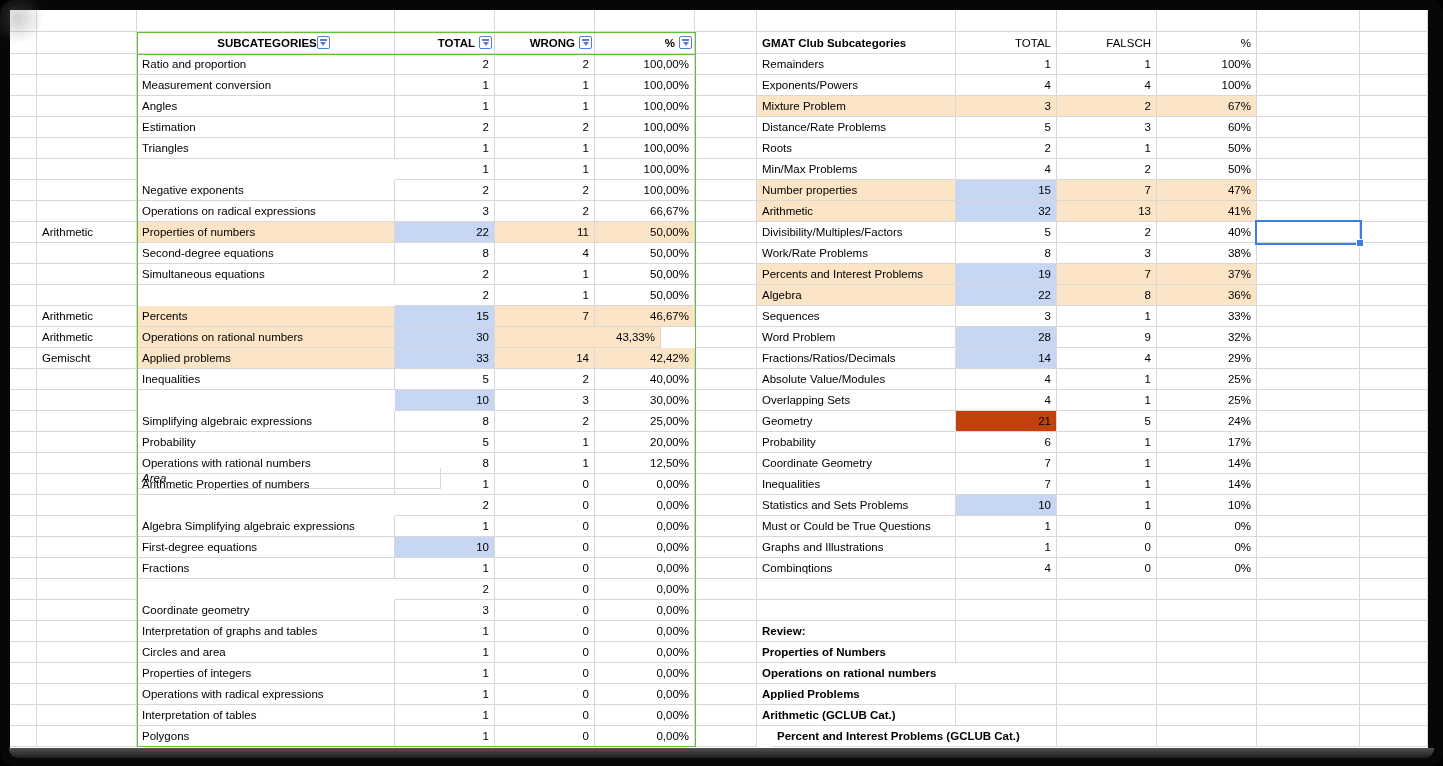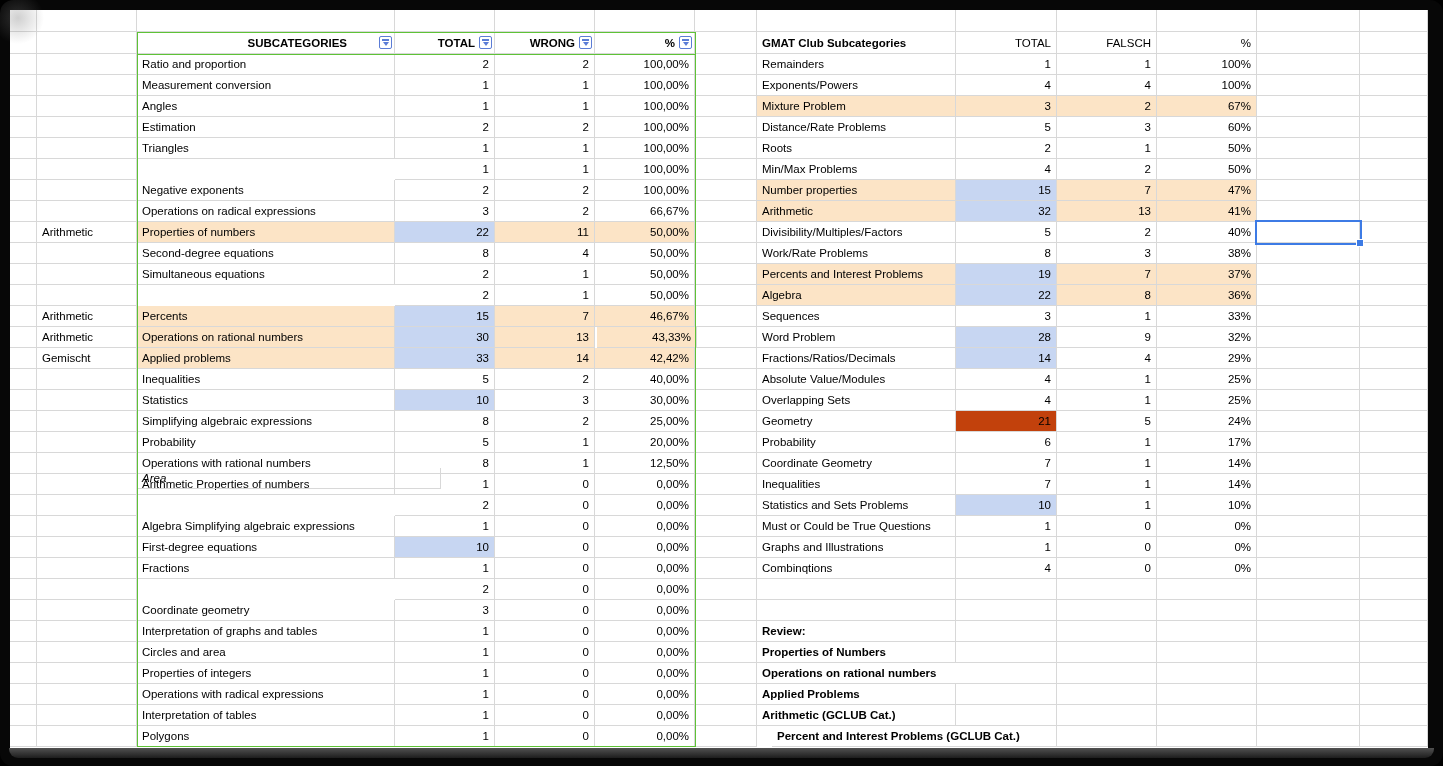--- a/index.html
+++ b/index.html
@@ -10,21 +10,21 @@
   .sheet{position:absolute;left:10px;top:10px;width:1418px;height:738px;background:#fff;overflow:hidden;}
   .bottom-bar{position:absolute;left:9px;top:748px;width:1425px;height:10px;
     background:linear-gradient(#515151,#1d1d1d);border-radius:0 0 9px 9px;}
   .cell{position:absolute;box-sizing:border-box;border-right:1px solid var(--grid,#d8d8d8);
     border-bottom:1px solid var(--grid,#d8d8d8);font-size:11.5px;color:#000;
     display:flex;align-items:center;overflow:hidden;white-space:nowrap;}
   .al{justify-content:flex-start;padding-left:5px;padding-right:2px;}
   .ar{justify-content:flex-end;padding-right:5px;padding-left:2px;}
   .b{font-weight:bold;}
   .hdr{font-weight:bold;}
-  .spread{justify-content:flex-end;padding-left:18px;padding-right:2px;gap:32px;}
+  .spread{justify-content:center;padding-left:18px;padding-right:2px;}
   .hnum{justify-content:flex-end;gap:4px;padding-right:2px;}
   .ovf{overflow:visible;z-index:2;background:#fff;}
   .nrb{border-right:none;}
   .filter-btn{width:13px;height:13px;box-sizing:border-box;border:1px solid var(--fblue,#5b7cd6);
     border-radius:2px;background:#fff;display:inline-flex;flex-direction:column;
     align-items:center;justify-content:center;gap:1px;flex:0 0 auto;}
   .filter-btn .bar{width:7px;height:2px;background:var(--fblue,#5b7cd6);}
   .filter-btn .tri{width:0;height:0;border-left:3px solid transparent;border-right:3px solid transparent;
     border-top:4px solid var(--fblue,#5b7cd6);}
   .tbl-outline{position:absolute;box-sizing:border-box;border:1px solid var(--green,#5ec236);
@@ -481,21 +481,21 @@
       </div>
       <div class="cell al" style="left: 127px; top: 317px; width: 258px; height: 21px; background: rgb(252, 228, 198);">
         <span>Operations on rational numbers</span>
       </div>
       <div class="cell ar" style="left: 385px; top: 317px; width: 100px; height: 21px; background: rgb(199, 214, 242);">
         <span>30</span>
       </div>
       <div class="cell ar" style="left: 485px; top: 317px; width: 100px; height: 21px; background: rgb(252, 228, 198);">
         <span>13</span>
       </div>
-      <div class="cell ar" style="left: 587px; top: 317px; width: 100px; height: 21px; background: rgb(252, 228, 198);">
+      <div class="cell ar" style="left: 551px; top: 317px; width: 100px; height: 21px; background: rgb(252, 228, 198);">
         <span>43,33%</span>
       </div>
       <div class="cell" style="left: 685px; top: 317px; width: 62px; height: 21px;"></div>
       <div class="cell al" style="left: 747px; top: 317px; width: 199px; height: 21px;">
         <span>Word Problem</span>
       </div>
       <div class="cell ar" style="left: 946px; top: 317px; width: 101px; height: 21px; background: rgb(199, 214, 242);">
         <span>28</span>
       </div>
       <div class="cell ar" style="left: 1047px; top: 317px; width: 100px; height: 21px;">
@@ -561,23 +561,20 @@
       <div class="cell ar" style="left: 1047px; top: 359px; width: 100px; height: 21px;">
         <span>1</span>
       </div>
       <div class="cell ar" style="left: 1147px; top: 359px; width: 100px; height: 21px;">
         <span>25%</span>
       </div>
       <div class="cell" style="left: 1247px; top: 359px; width: 103px; height: 21px;"></div>
       <div class="cell" style="left: 1350px; top: 359px; width: 68px; height: 21px;"></div>
       <div class="cell" style="left: 0px; top: 380px; width: 27px; height: 21px;"></div>
       <div class="cell" style="left: 27px; top: 380px; width: 100px; height: 21px;"></div>
-      <div class="cell al" style="left: 127px; top: 380px; width: 258px; height: 21px;">
-        <span>Statistics</span>
-      </div>
       <div class="cell ar" style="left: 385px; top: 380px; width: 100px; height: 21px; background: rgb(199, 214, 242);">
         <span>10</span>
       </div>
       <div class="cell ar" style="left: 485px; top: 380px; width: 100px; height: 21px;">
         <span>3</span>
       </div>
       <div class="cell ar" style="left: 585px; top: 380px; width: 100px; height: 21px;">
         <span>30,00%</span>
       </div>
       <div class="cell" style="left: 685px; top: 380px; width: 62px; height: 21px;"></div>

